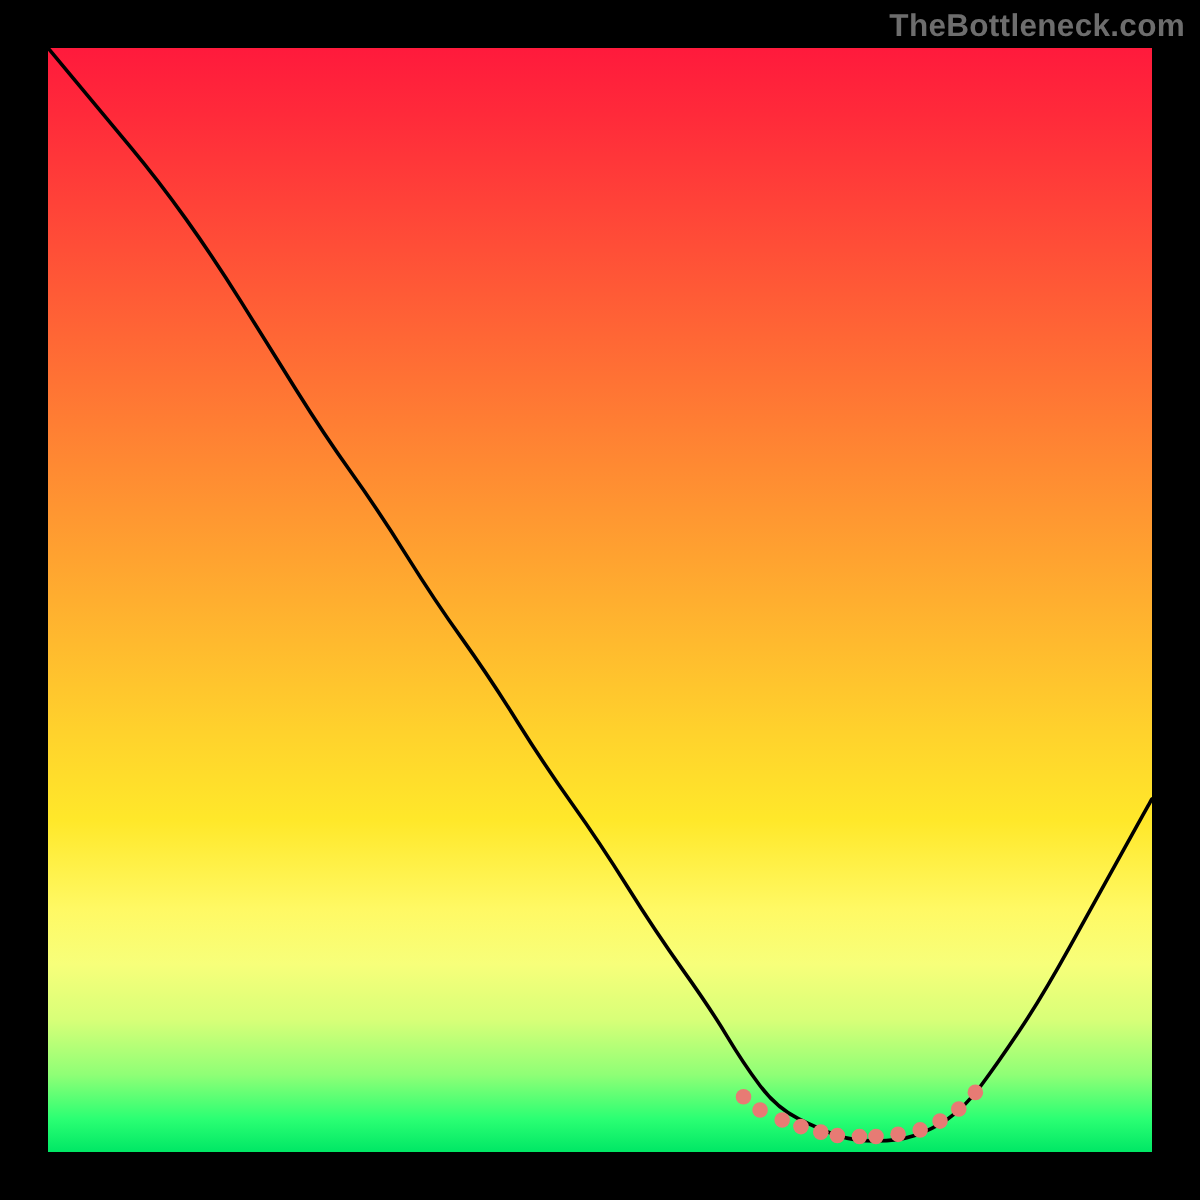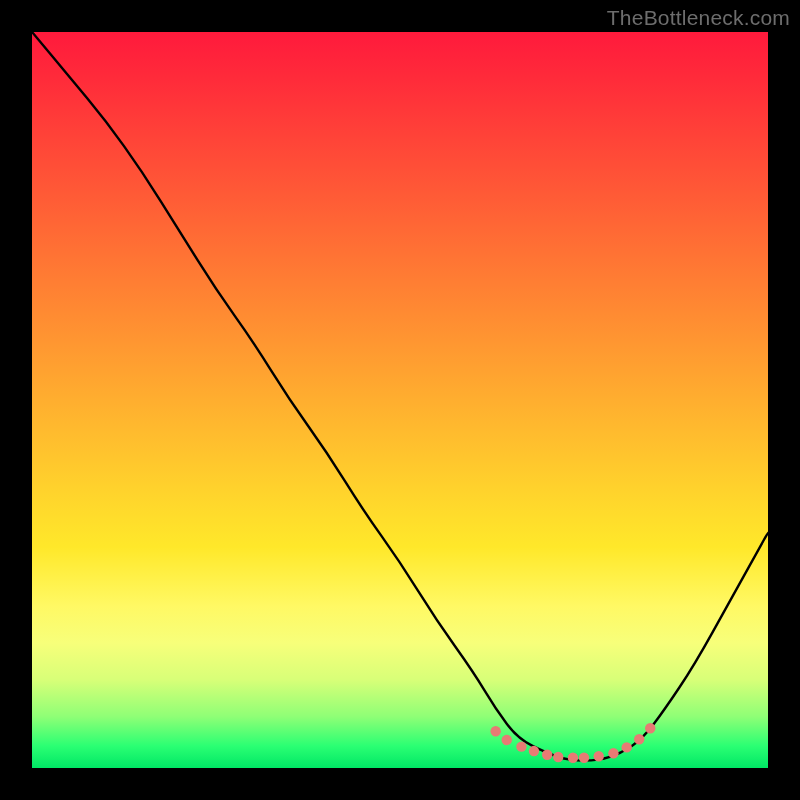--- a/index.html
+++ b/index.html
@@ -58,21 +58,21 @@
     top: 0;
     width: 100%;
     height: 100%;
   }
   .watermark {
     position: absolute;
     top: 6px;
     right: 10px;
     color: #6d6d6d;
     font-size: 21px;
-    font-weight: 400;
+    font-weight: 700;
     letter-spacing: 0.2px;
   }
 </style>
 </head>
 <body>
 
 <div class="frame">
   <div class="plot-area">
     <div class="gradient"></div>
     <svg class="svg-layer" viewBox="0 0 736 736" preserveAspectRatio="none">

